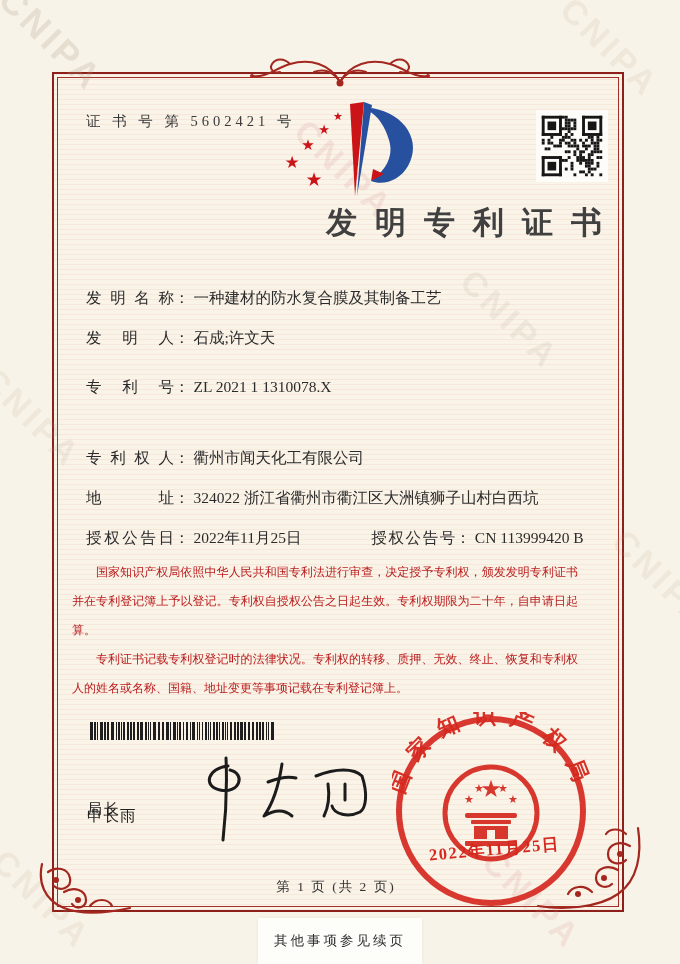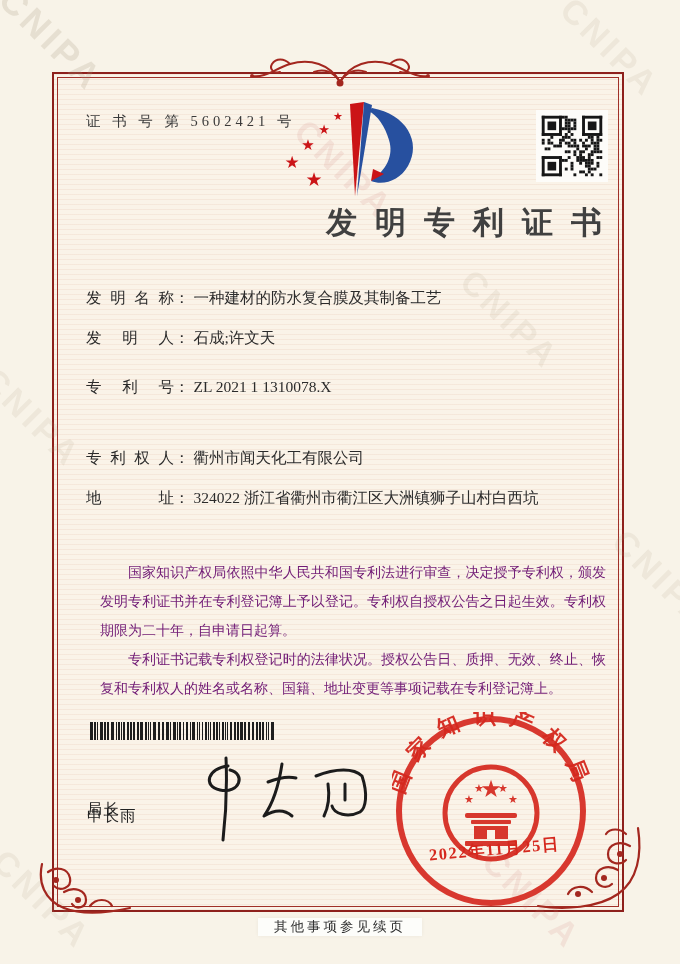--- a/index.html
+++ b/index.html
@@ -29,36 +29,36 @@
   .title{position:absolute;left:0;top:130px;width:100%;text-align:right;
          font-size:31px;font-weight:bold;color:#404040;letter-spacing:18px;text-indent:18px;}
   
   .field{position:absolute;left:34px;font-size:15.5px;color:#2b2b2b;white-space:nowrap;}
   .field .lbl{display:inline-block;width:88px;text-align:justify;text-align-last:justify;vertical-align:bottom;}
   .field .colon{display:inline-block;margin-right:4px;}
   .f0{top:216px;} .f1{top:256px;} .f2{top:296px;margin-top:9px;} .f3{top:336px;}
   .f4{top:376px;} .f5{top:416px;} .f6{top:456px;}
   .field .lbl2{display:inline-block;width:84px;text-align:justify;text-align-last:justify;vertical-align:bottom;margin-left:66px;}
   
-  .paras{position:absolute;left:48px;top:486px;width:506px;font-size:14px;line-height:29px;
-         color:#701a75;text-align:justify;}
+  .paras{position:absolute;left:20px;top:486px;width:506px;font-size:12px;line-height:29px;
+         color:#b91c1c;text-align:justify;}
   .paras p{margin:0;text-indent:2em;}
   
   .barcode{position:absolute;left:38px;top:650px;width:184px;height:18px;}
   
   .signer-title{position:absolute;left:35px;top:689px;font-size:15px;color:#222;letter-spacing:2px;margin-top:39px;}
   .signer-name{position:absolute;left:35px;top:734px;font-size:15.5px;color:#222;letter-spacing:1px;}
   .signature{position:absolute;left:130px;top:680px;width:210px;height:95px;}
   
   .seal{position:absolute;left:340px;top:640px;width:198px;height:198px;}
   
   .page-footer{position:absolute;left:0;top:806px;width:100%;text-align:center;
                font-size:13.5px;color:#333;letter-spacing:2px;}
   .note{position:absolute;left:50%;top:918px;transform:translateX(-50%);
-        background:#fdfdfa;padding:0 16px;font-size:13.5px;color:#2e2e2e;
+        background:#fdfdfa;padding:14px 16px;font-size:13.5px;color:#2e2e2e;
         letter-spacing:3px;z-index:4;box-shadow:0 0 4px rgba(0,0,0,0.05);}
   
   .orn{position:absolute;z-index:4;pointer-events:none;}
   .orn-top{left:244px;top:52px;width:192px;height:42px;}
   .orn-bl{left:34px;top:856px;width:100px;height:62px;}
   .orn-br{left:534px;top:824px;width:112px;height:92px;}
 </style>
 </head>
 <body>
 
@@ -275,24 +275,28 @@
     </div>
     <div class="field f2">
       <span class="lbl">专利号</span><span class="colon">：</span><span>ZL 2021 1 1310078.X</span>
     </div>
     <div class="field f4">
       <span class="lbl">专利权人</span><span class="colon">：</span><span>衢州市闻天化工有限公司</span>
     </div>
     <div class="field f5">
       <span class="lbl">地址</span><span class="colon">：</span><span>324022 浙江省衢州市衢江区大洲镇狮子山村白西坑</span>
     </div>
+    <div class="field f6">
+      <span class="lbl">授权公告日</span><span class="colon">：</span><span>2022年11月25日</span>
+      <span class="lbl2">授权公告号</span><span class="colon">：</span><span>CN 113999420 B</span>
+    </div>
 
     <div class="paras">
       <p>国家知识产权局依照中华人民共和国专利法进行审查，决定授予专利权，颁发发明专利证书并在专利登记簿上予以登记。专利权自授权公告之日起生效。专利权期限为二十年，自申请日起算。</p>
-      <p>专利证书记载专利权登记时的法律状况。授权公告日、质押、无效、终止、恢复和专利权人的姓名或名称、国籍、地址变更等事项记载在专利登记簿上。</p>
+      <p>专利证书记载专利权登记时的法律状况。专利权的转移、质押、无效、终止、恢复和专利权人的姓名或名称、国籍、地址变更等事项记载在专利登记簿上。</p>
     </div>
 
     <svg class="barcode" id="barcode-svg" viewBox="0 0 184 18" preserveAspectRatio="none">
         <rect x="0" y="0" width="3" height="18" fill="#1e1e1e"></rect>
         <rect x="4" y="0" width="2" height="18" fill="#1e1e1e"></rect>
         <rect x="7" y="0" width="1" height="18" fill="#1e1e1e"></rect>
         <rect x="10" y="0" width="3" height="18" fill="#1e1e1e"></rect>
         <rect x="14" y="0" width="2" height="18" fill="#1e1e1e"></rect>
         <rect x="17" y="0" width="2" height="18" fill="#1e1e1e"></rect>
         <rect x="21" y="0" width="3" height="18" fill="#1e1e1e"></rect>
@@ -380,16 +384,17 @@
         </g>
         <rect x="-26" y="2" width="52" height="5" rx="2"></rect>
         <rect x="-20" y="9" width="40" height="4" rx="1"></rect>
         <rect x="-17" y="15" width="34" height="13"></rect>
         <rect x="-26" y="30" width="52" height="5" rx="1"></rect>
         <rect x="-4" y="19" width="8" height="9" fill="#faf3e8"></rect>
       </g>
       <text x="0" y="44" text-anchor="middle" font-size="16.5" font-weight="bold" fill="#d5281e" transform="rotate(-5)" letter-spacing="1.5">2022年11月25日</text>
     </svg>
 
+    <div class="page-footer">第 1 页 (共 2 页)</div>
   </div>
 
   <div class="note">其他事项参见续页</div>
 </div>
 
 </body></html>

